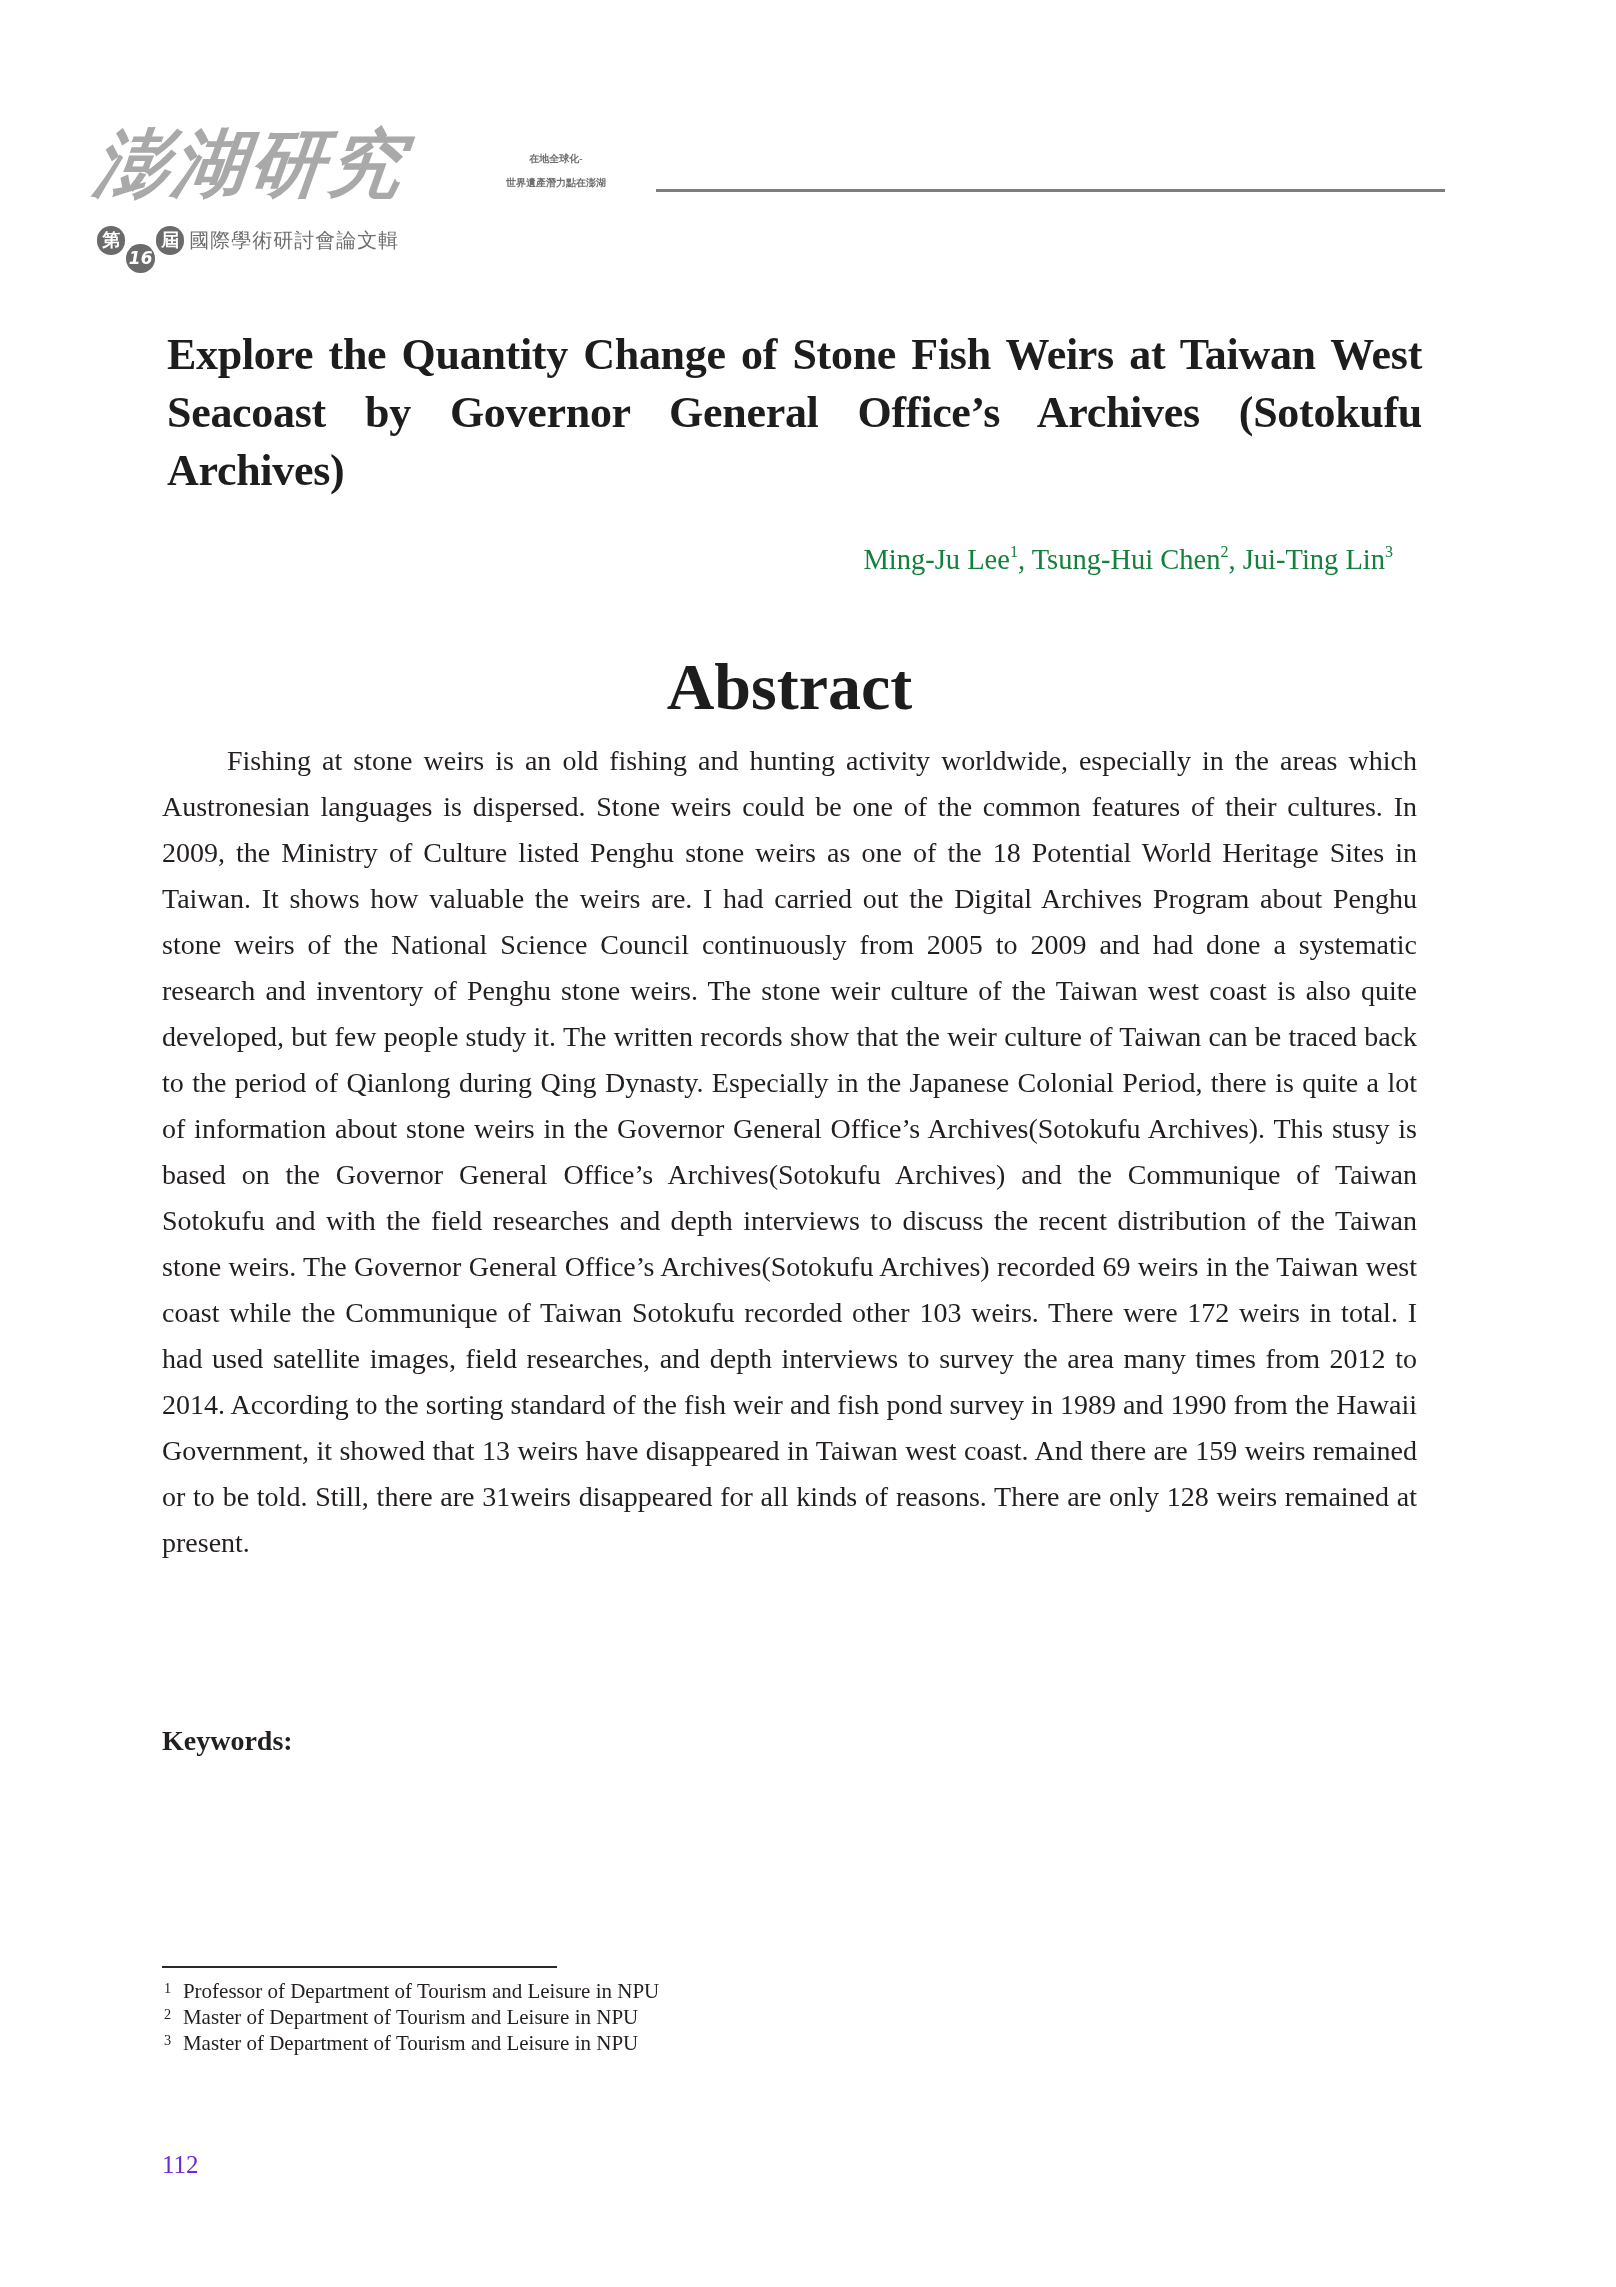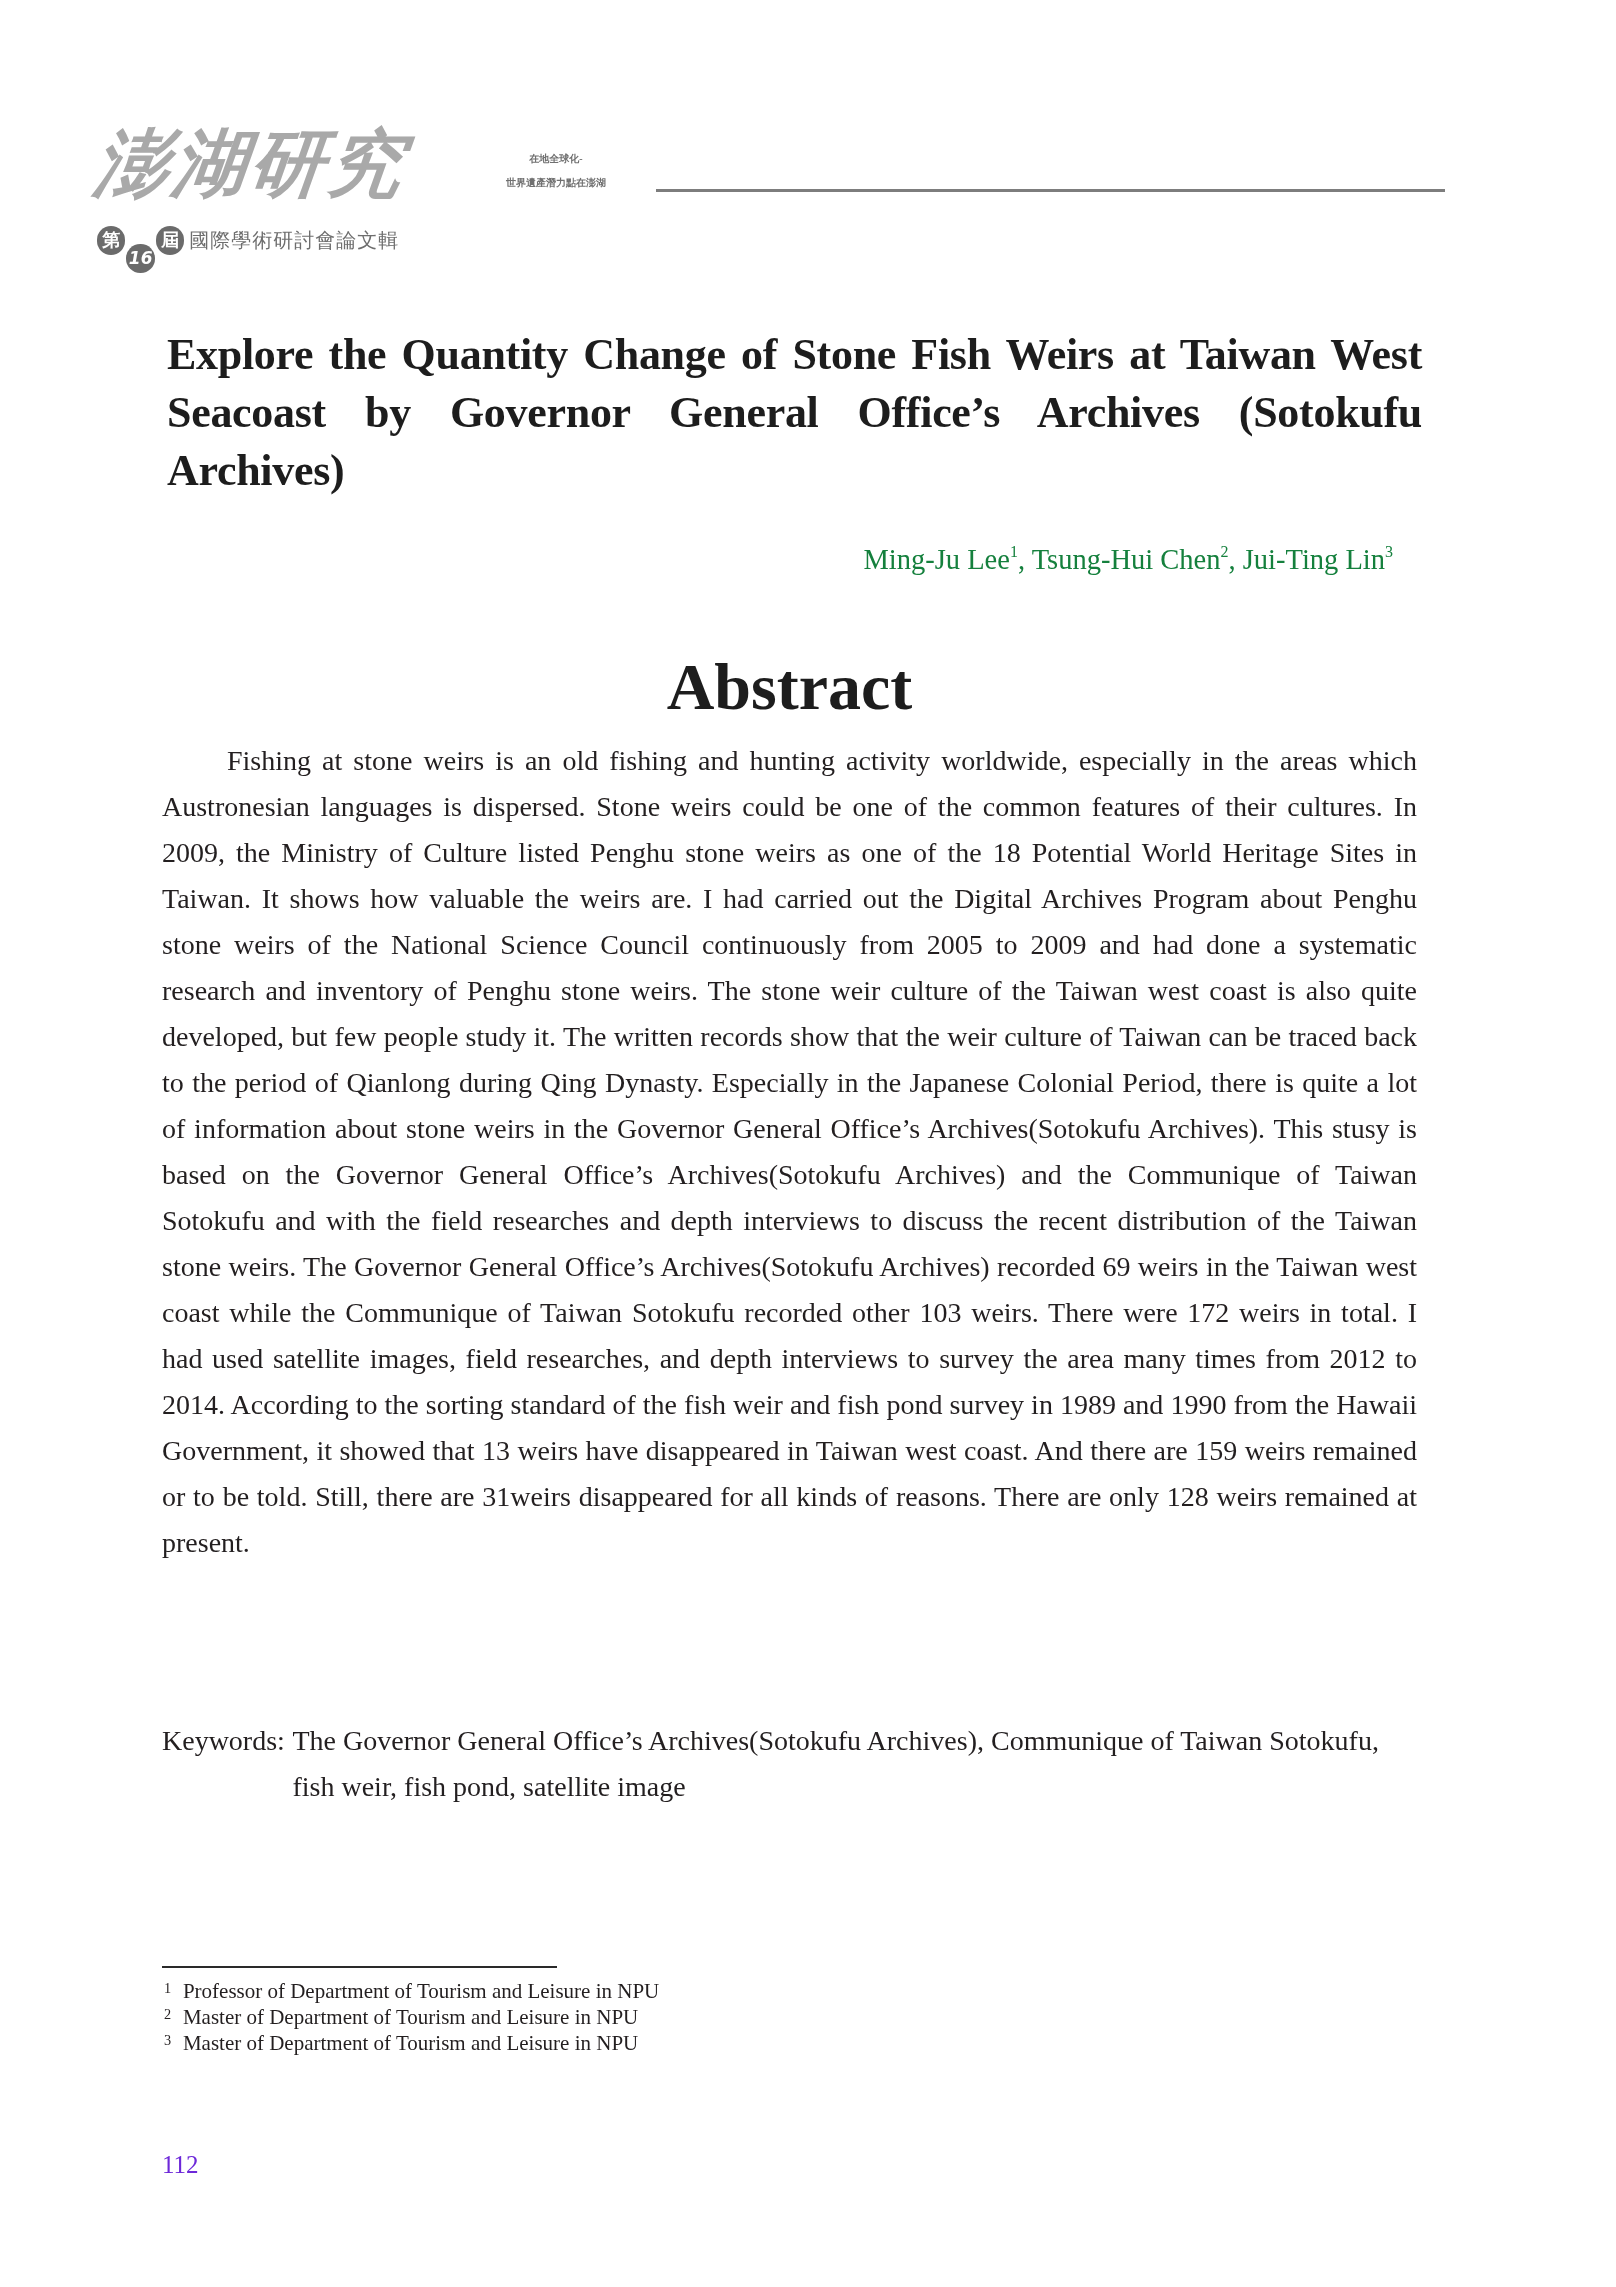--- a/index.html
+++ b/index.html
@@ -36,21 +36,21 @@
   .abstract-heading { left: 0; width: 1579px; top: 649px; text-align: center; font-size: 66px;
     font-weight: bold; color: #1d1d1d; }
 
   .body-text { left: 162px; top: 738px; width: 1255px; font-size: 28px; line-height: 46px;
     text-align: justify; color: #231f20; }
   .body-text p { margin: 0; text-indent: 65px; }
 
   .keywords { left: 162px; top: 1718px; width: 1255px; font-size: 28px; line-height: 46px;
     color: #231f20; }
   .kw-row { display: flex; }
-  .kw-label { font-weight: normal; white-space: nowrap; margin-right: 7.6px; }
+  .kw-label { font-weight: bold; white-space: nowrap; margin-right: 7.6px; }
   .kw-text { flex: 1; }
 
   .fn-rule { left: 162px; top: 1966px; width: 395px; height: 1.9px; background: #2a2a2a; }
   .footnotes { left: 162px; top: 1978px; font-size: 21px; line-height: 26px; color: #231f20; }
   .fn { display: flex; white-space: nowrap; }
   .fn-num { font-size: 14.3px; width: 19px; display: inline-block; vertical-align: 3.8px;
     position: relative; top: -2.9px; margin-left: 1.9px; }
 
   .page-number { left: 162px; top: 2151px; font-size: 25px; color: #6d28d9; }
 </style>
@@ -78,21 +78,20 @@
 </div>
 
 <h2 class="abs abstract-heading" style="margin:0">Abstract</h2>
 <div class="abs body-text">
   <p>Fishing at stone weirs is an old fishing and hunting activity worldwide, especially in the areas which Austronesian languages is dispersed. Stone weirs could be one of the common features of their cultures. In 2009, the Ministry of Culture listed Penghu stone weirs as one of the 18 Potential World Heritage Sites in Taiwan. It shows how valuable the weirs are. I had carried out the Digital Archives Program about Penghu stone weirs of the National Science Council continuously from 2005 to 2009 and had done a systematic research and inventory of Penghu stone weirs. The stone weir culture of the Taiwan west coast is also quite developed, but few people study it. The written records show that the weir culture of Taiwan can be traced back to the period of Qianlong during Qing Dynasty. Especially in the Japanese Colonial Period, there is quite a lot of information about stone weirs in the Governor General Office’s Archives(Sotokufu Archives). This stusy is based on the Governor General Office’s Archives(Sotokufu Archives) and the Communique of Taiwan Sotokufu and with the field researches and depth interviews to discuss the recent distribution of the Taiwan stone weirs. The Governor General Office’s Archives(Sotokufu Archives) recorded 69 weirs in the Taiwan west coast while the Communique of Taiwan Sotokufu recorded other 103 weirs. There were 172 weirs in total. I had used satellite images, field researches, and depth interviews to survey the area many times from 2012 to 2014. According to the sorting standard of the fish weir and fish pond survey in 1989 and 1990 from the Hawaii Government, it showed that 13 weirs have disappeared in Taiwan west coast. And there are 159 weirs remained or to be told. Still, there are 31weirs disappeared for all kinds of reasons. There are only 128 weirs remained at present.</p>
 </div>
 
 <div class="abs keywords">
   <div class="kw-row">
     <span class="kw-label">Keywords:</span>
-    <span class="kw-text">The Governor General Office’s Archives(Sotokufu Archives), Communique of Taiwan Sotokufu, fish weir, fish pond, satellite image</span>
   </div>
 </div>
 
 <div class="abs fn-rule"></div>
 <div class="abs footnotes">
   <div class="fn">
     <span class="fn-num">1</span>
     <span>Professor of Department of Tourism and Leisure in NPU</span>
   </div>
   <div class="fn">

